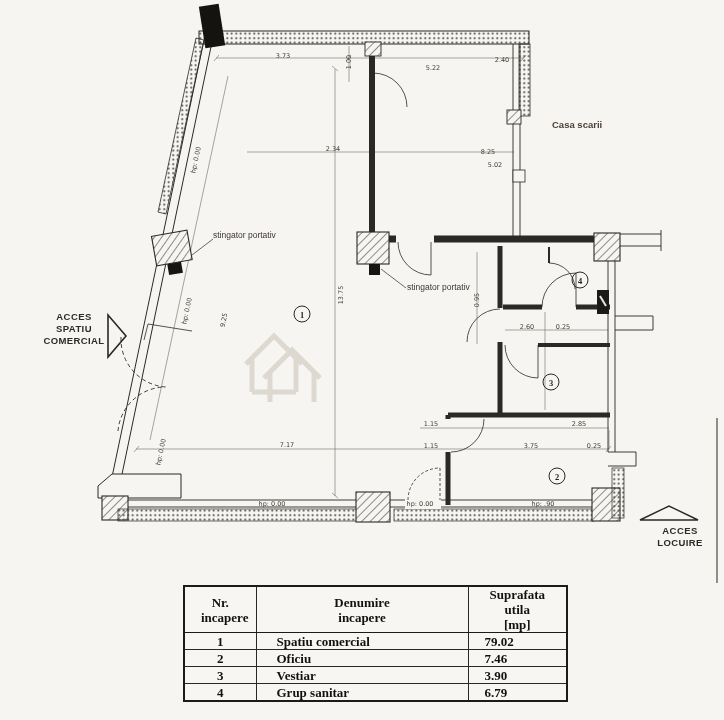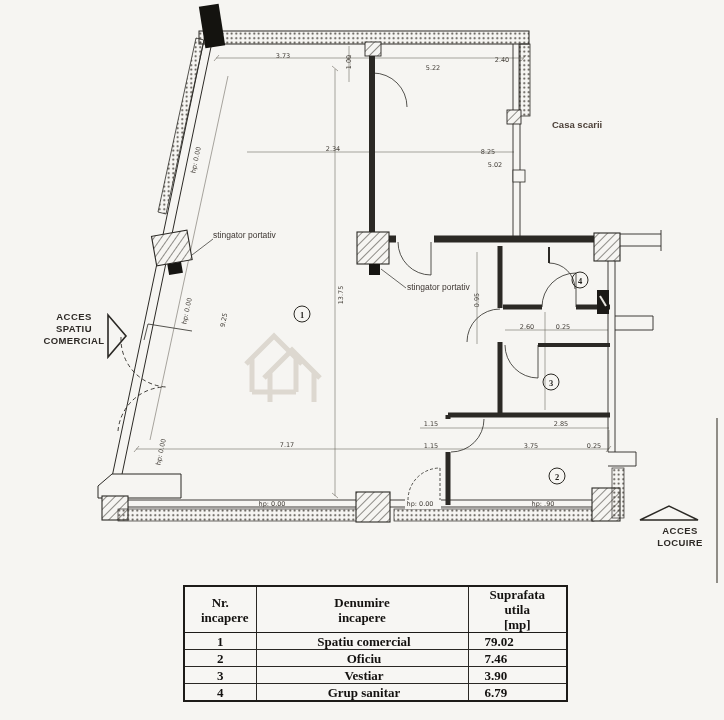--- a/index.html
+++ b/index.html
@@ -43,21 +43,21 @@
     border:2.5px solid #1d1b18;
   }
   #area-table col.c1{width:72px;} #area-table col.c2{width:212px;} #area-table col.c3{width:99px;}
   #area-table th,#area-table td{border:1.2px solid #2a2824;padding:0 16px;}
   #area-table th{
     height:42px;text-align:center;vertical-align:middle;font-size:13px;line-height:15px;
     white-space:pre-line;border-bottom:1.8px solid #1d1b18;
   }
   #area-table td{height:16px;font-size:13px;line-height:15px;}
   #area-table td.nr{text-align:center;}
-  #area-table td.name{text-align:center;padding-left:20px;}
+  #area-table td.name{text-align:left;padding-left:20px;}
   #area-table td.area{text-align:left;}
   #area-table tr.total-row td.name-total{text-align:left;padding-left:85px;}
 
   .scan-edge{position:absolute;left:716px;top:418px;width:2px;height:165px;background:#908d87;}
 </style>
 </head>
 <body>
 
 <div id="page">
 
@@ -187,21 +187,21 @@
         <span class="dim-label" style="left: 502px; top: 60px;">2.40</span>
         <span class="dim-label" style="left: 349px; top: 62px; --r: -90deg;">1.00</span>
         <span class="dim-label" style="left: 333px; top: 149px;">2.34</span>
         <span class="dim-label" style="left: 488px; top: 152px;">8.25</span>
         <span class="dim-label" style="left: 495px; top: 165px;">5.02</span>
         <span class="dim-label" style="left: 341px; top: 295px; --r: -90deg;">13.75</span>
         <span class="dim-label" style="left: 224px; top: 320px; --r: -78deg;">9.25</span>
         <span class="dim-label" style="left: 477px; top: 300px; --r: -90deg;">0.95</span>
         <span class="dim-label" style="left: 527px; top: 327px;">2.60</span>
         <span class="dim-label" style="left: 563px; top: 327px;">0.25</span>
-        <span class="dim-label" style="left: 561px; top: 424px; text-align: right;">2.85</span>
+        <span class="dim-label" style="left: 579px; top: 424px; text-align: right;">2.85</span>
         <span class="dim-label" style="left: 431px; top: 424px;">1.15</span>
         <span class="dim-label" style="left: 431px; top: 446px;">1.15</span>
         <span class="dim-label" style="left: 287px; top: 445px;">7.17</span>
         <span class="dim-label" style="left: 531px; top: 446px;">3.75</span>
         <span class="dim-label" style="left: 594px; top: 446px;">0.25</span>
         <span class="dim-label" style="left: 196px; top: 160px; --r: -78deg;">hp: 0.00</span>
         <span class="dim-label" style="left: 187px; top: 311px; --r: -78deg;">hp: 0.00</span>
         <span class="dim-label" style="left: 161px; top: 452px; --r: -78deg;">hp: 0.00</span>
         <span class="dim-label" style="left: 272px; top: 504px;">hp: 0.00</span>
         <span class="dim-label" style="left: 420px; top: 504px;">hp: 0.00</span>

